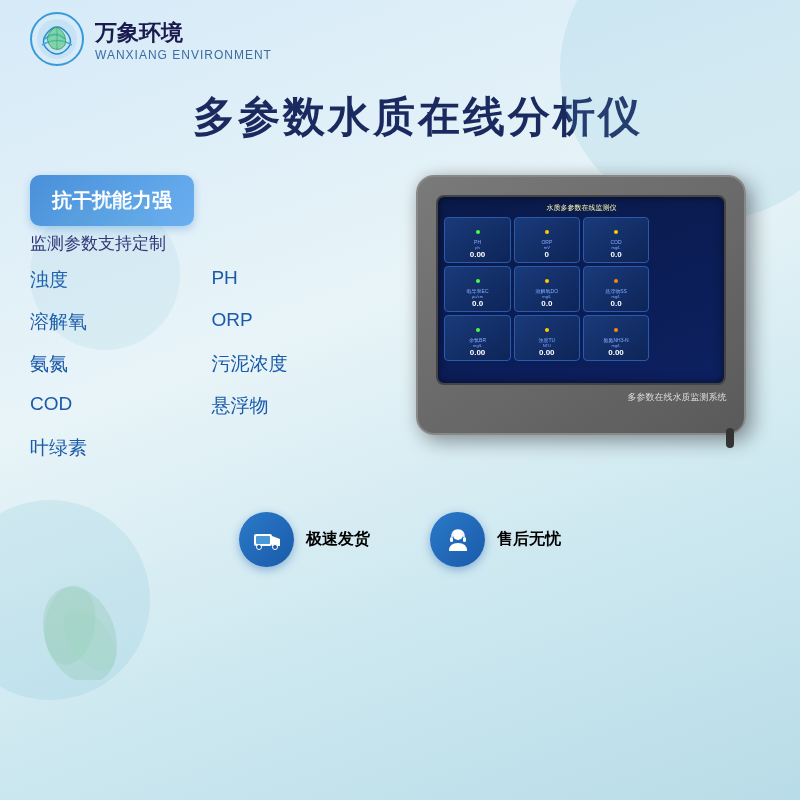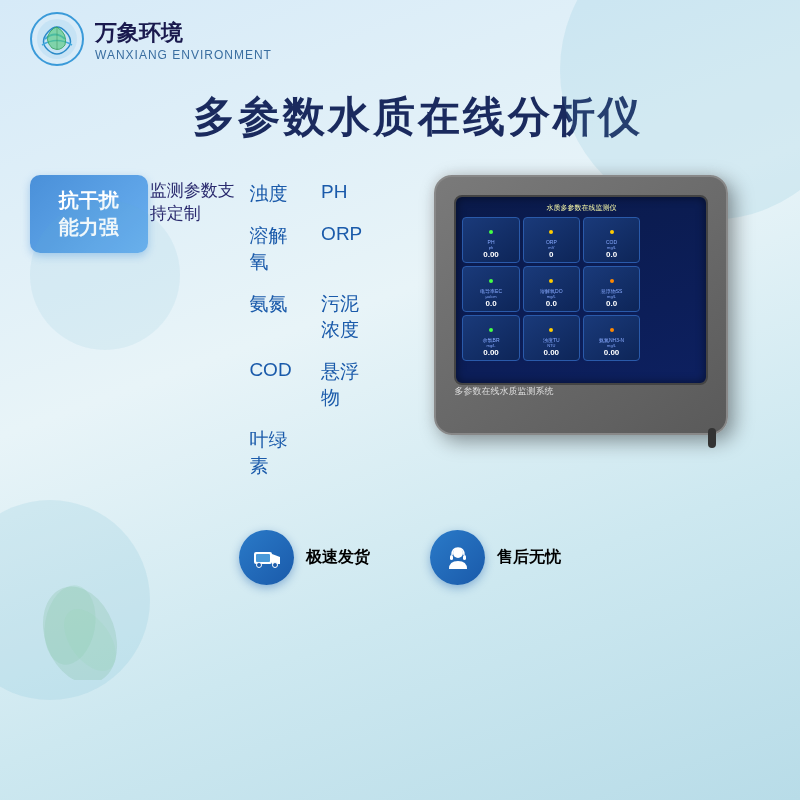--- a/index.html
+++ b/index.html
@@ -74,21 +74,21 @@
       display: flex;
       padding: 20px 30px;
       gap: 20px;
       align-items: flex-start;
     }
 
     
     .left-panel {
       flex: 1;
       display: flex;
-      flex-direction: row;
+      flex-direction: column;
       gap: 2px;
     }
 
     
     .badge-highlight {
       background: linear-gradient(135deg, #4a90d9, #6ab0f0);
       color: white;
       font-size: 20px;
       font-weight: bold;
       padding: 12px 22px;
@@ -122,21 +122,21 @@
     
     .right-panel {
       flex: 1.1;
       display: flex;
       flex-direction: column;
       align-items: center;
     }
 
     
     .device-box {
-      width: 294px;
+      width: 330px;
       height: 260px;
       background: linear-gradient(145deg, #7a7a7a, #5a5a5a);
       border-radius: 18px;
       padding: 18px;
       box-shadow: 6px 6px 20px rgba(0,0,0,0.4), -2px -2px 8px rgba(180,180,180,0.2);
       position: relative;
       border: 2px solid #888;
     }
 
     
@@ -192,24 +192,24 @@
       width: 4px;
       height: 4px;
       border-radius: 50%;
       margin-bottom: 1px;
     }
     .dot-green { background: #44ff44; }
     .dot-yellow { background: #ffcc00; }
     .dot-orange { background: #ff8800; }
 
     .device-label {
-      text-align: left;
+      text-align: right;
       color: #dddddd;
       font-size: 9px;
-      margin-top: 0;
+      margin-top: 6px;
     }
 
     
     .device-cable {
       position: absolute;
       right: 10px;
       bottom: -15px;
       width: 8px;
       height: 20px;
       background: #333;

